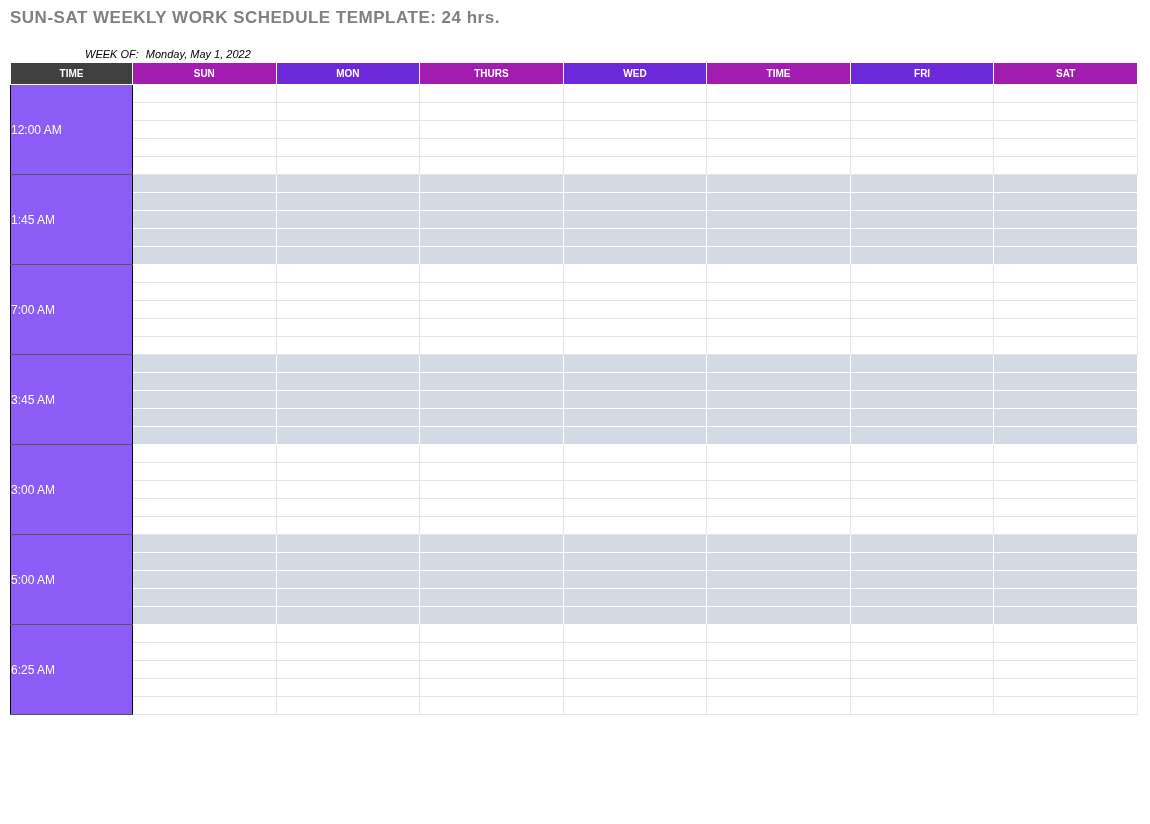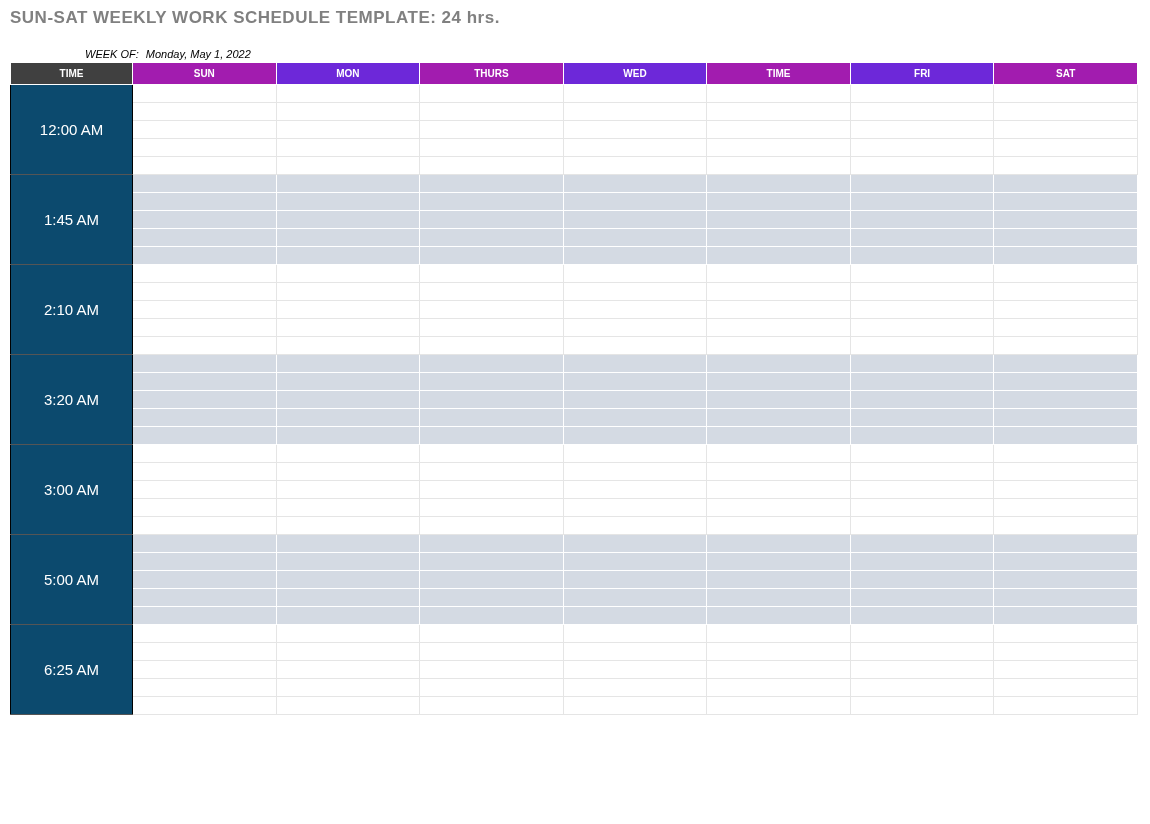--- a/index.html
+++ b/index.html
@@ -43,24 +43,24 @@
     width: 122px;
   }
   th.day-dark {
     background: #a21caf;
     text-align: center;
   }
   th.day-blue {
     background: #6d28d9;
   }
   td.time-cell {
-    background: #0c4a6e;
+    background: #8b5cf6;
     color: #ffffff;
-    font-size: 15px;
-    text-align: center;
+    font-size: 12px;
+    text-align: left;
     vertical-align: middle;
     border-top: 1px solid #555;
     border-bottom: 1px solid #555;
     border-left: 1px solid #000;
     border-right: 1px solid #000;
     width: 122px;
   }
   td.slot {
     height: 18px;
     border: 1px solid #ffffff;
@@ -179,67 +179,67 @@
       <tr>
         <td class="slot shade"></td>
         <td class="slot shade"></td>
         <td class="slot shade"></td>
         <td class="slot shade"></td>
         <td class="slot shade"></td>
         <td class="slot shade"></td>
         <td class="slot shade"></td>
       </tr>
       <tr>
-        <td class="time-cell" rowspan="5">2:10 AM</td>
-        <td class="slot white"></td>
-        <td class="slot white"></td>
-        <td class="slot white"></td>
-        <td class="slot white"></td>
-        <td class="slot white"></td>
-        <td class="slot white"></td>
-        <td class="slot white"></td>
-      </tr>
-      <tr>
-        <td class="slot white"></td>
-        <td class="slot white"></td>
-        <td class="slot white"></td>
-        <td class="slot white"></td>
-        <td class="slot white"></td>
-        <td class="slot white"></td>
-        <td class="slot white"></td>
-      </tr>
-      <tr>
-        <td class="slot white"></td>
-        <td class="slot white"></td>
-        <td class="slot white"></td>
-        <td class="slot white"></td>
-        <td class="slot white"></td>
-        <td class="slot white"></td>
-        <td class="slot white"></td>
-      </tr>
-      <tr>
-        <td class="slot white"></td>
-        <td class="slot white"></td>
-        <td class="slot white"></td>
-        <td class="slot white"></td>
-        <td class="slot white"></td>
-        <td class="slot white"></td>
-        <td class="slot white"></td>
-      </tr>
-      <tr>
-        <td class="slot white"></td>
-        <td class="slot white"></td>
-        <td class="slot white"></td>
-        <td class="slot white"></td>
-        <td class="slot white"></td>
-        <td class="slot white"></td>
-        <td class="slot white"></td>
-      </tr>
-      <tr>
-        <td class="time-cell" rowspan="5">3:20 AM</td>
+        <td class="time-cell" rowspan="5">7:00 AM</td>
+        <td class="slot white"></td>
+        <td class="slot white"></td>
+        <td class="slot white"></td>
+        <td class="slot white"></td>
+        <td class="slot white"></td>
+        <td class="slot white"></td>
+        <td class="slot white"></td>
+      </tr>
+      <tr>
+        <td class="slot white"></td>
+        <td class="slot white"></td>
+        <td class="slot white"></td>
+        <td class="slot white"></td>
+        <td class="slot white"></td>
+        <td class="slot white"></td>
+        <td class="slot white"></td>
+      </tr>
+      <tr>
+        <td class="slot white"></td>
+        <td class="slot white"></td>
+        <td class="slot white"></td>
+        <td class="slot white"></td>
+        <td class="slot white"></td>
+        <td class="slot white"></td>
+        <td class="slot white"></td>
+      </tr>
+      <tr>
+        <td class="slot white"></td>
+        <td class="slot white"></td>
+        <td class="slot white"></td>
+        <td class="slot white"></td>
+        <td class="slot white"></td>
+        <td class="slot white"></td>
+        <td class="slot white"></td>
+      </tr>
+      <tr>
+        <td class="slot white"></td>
+        <td class="slot white"></td>
+        <td class="slot white"></td>
+        <td class="slot white"></td>
+        <td class="slot white"></td>
+        <td class="slot white"></td>
+        <td class="slot white"></td>
+      </tr>
+      <tr>
+        <td class="time-cell" rowspan="5">3:45 AM</td>
         <td class="slot shade"></td>
         <td class="slot shade"></td>
         <td class="slot shade"></td>
         <td class="slot shade"></td>
         <td class="slot shade"></td>
         <td class="slot shade"></td>
         <td class="slot shade"></td>
       </tr>
       <tr>
         <td class="slot shade"></td>

